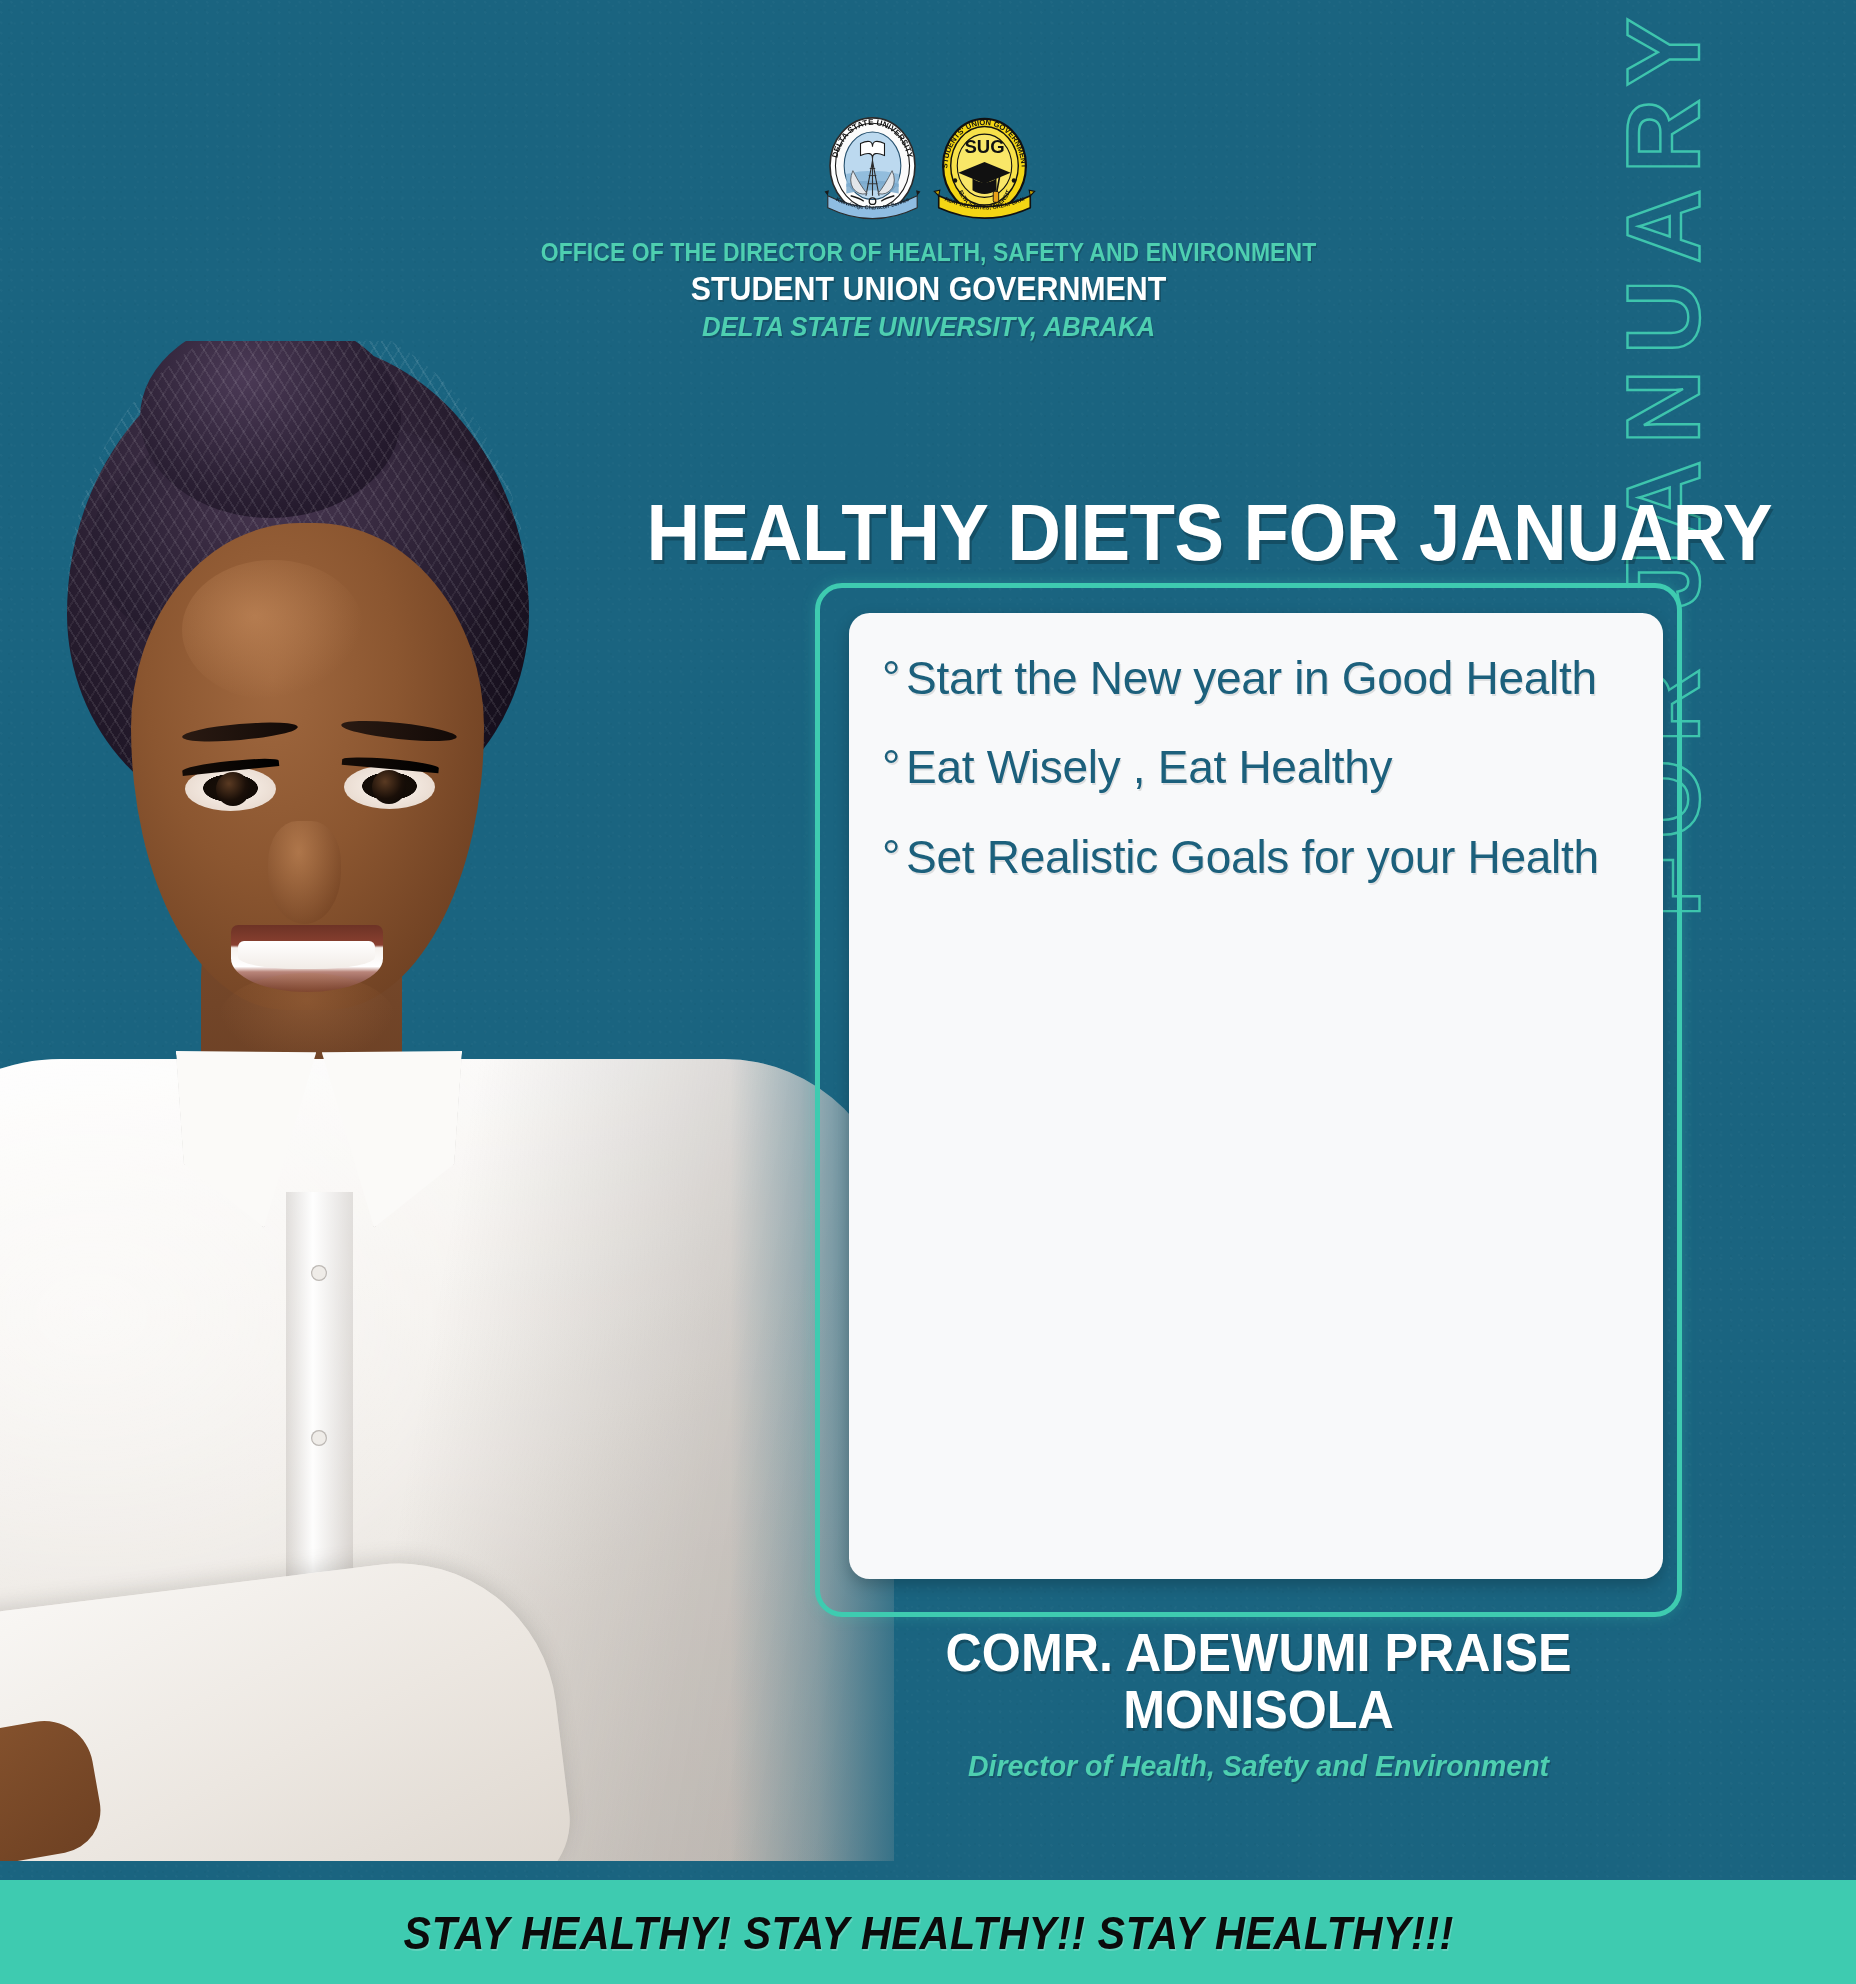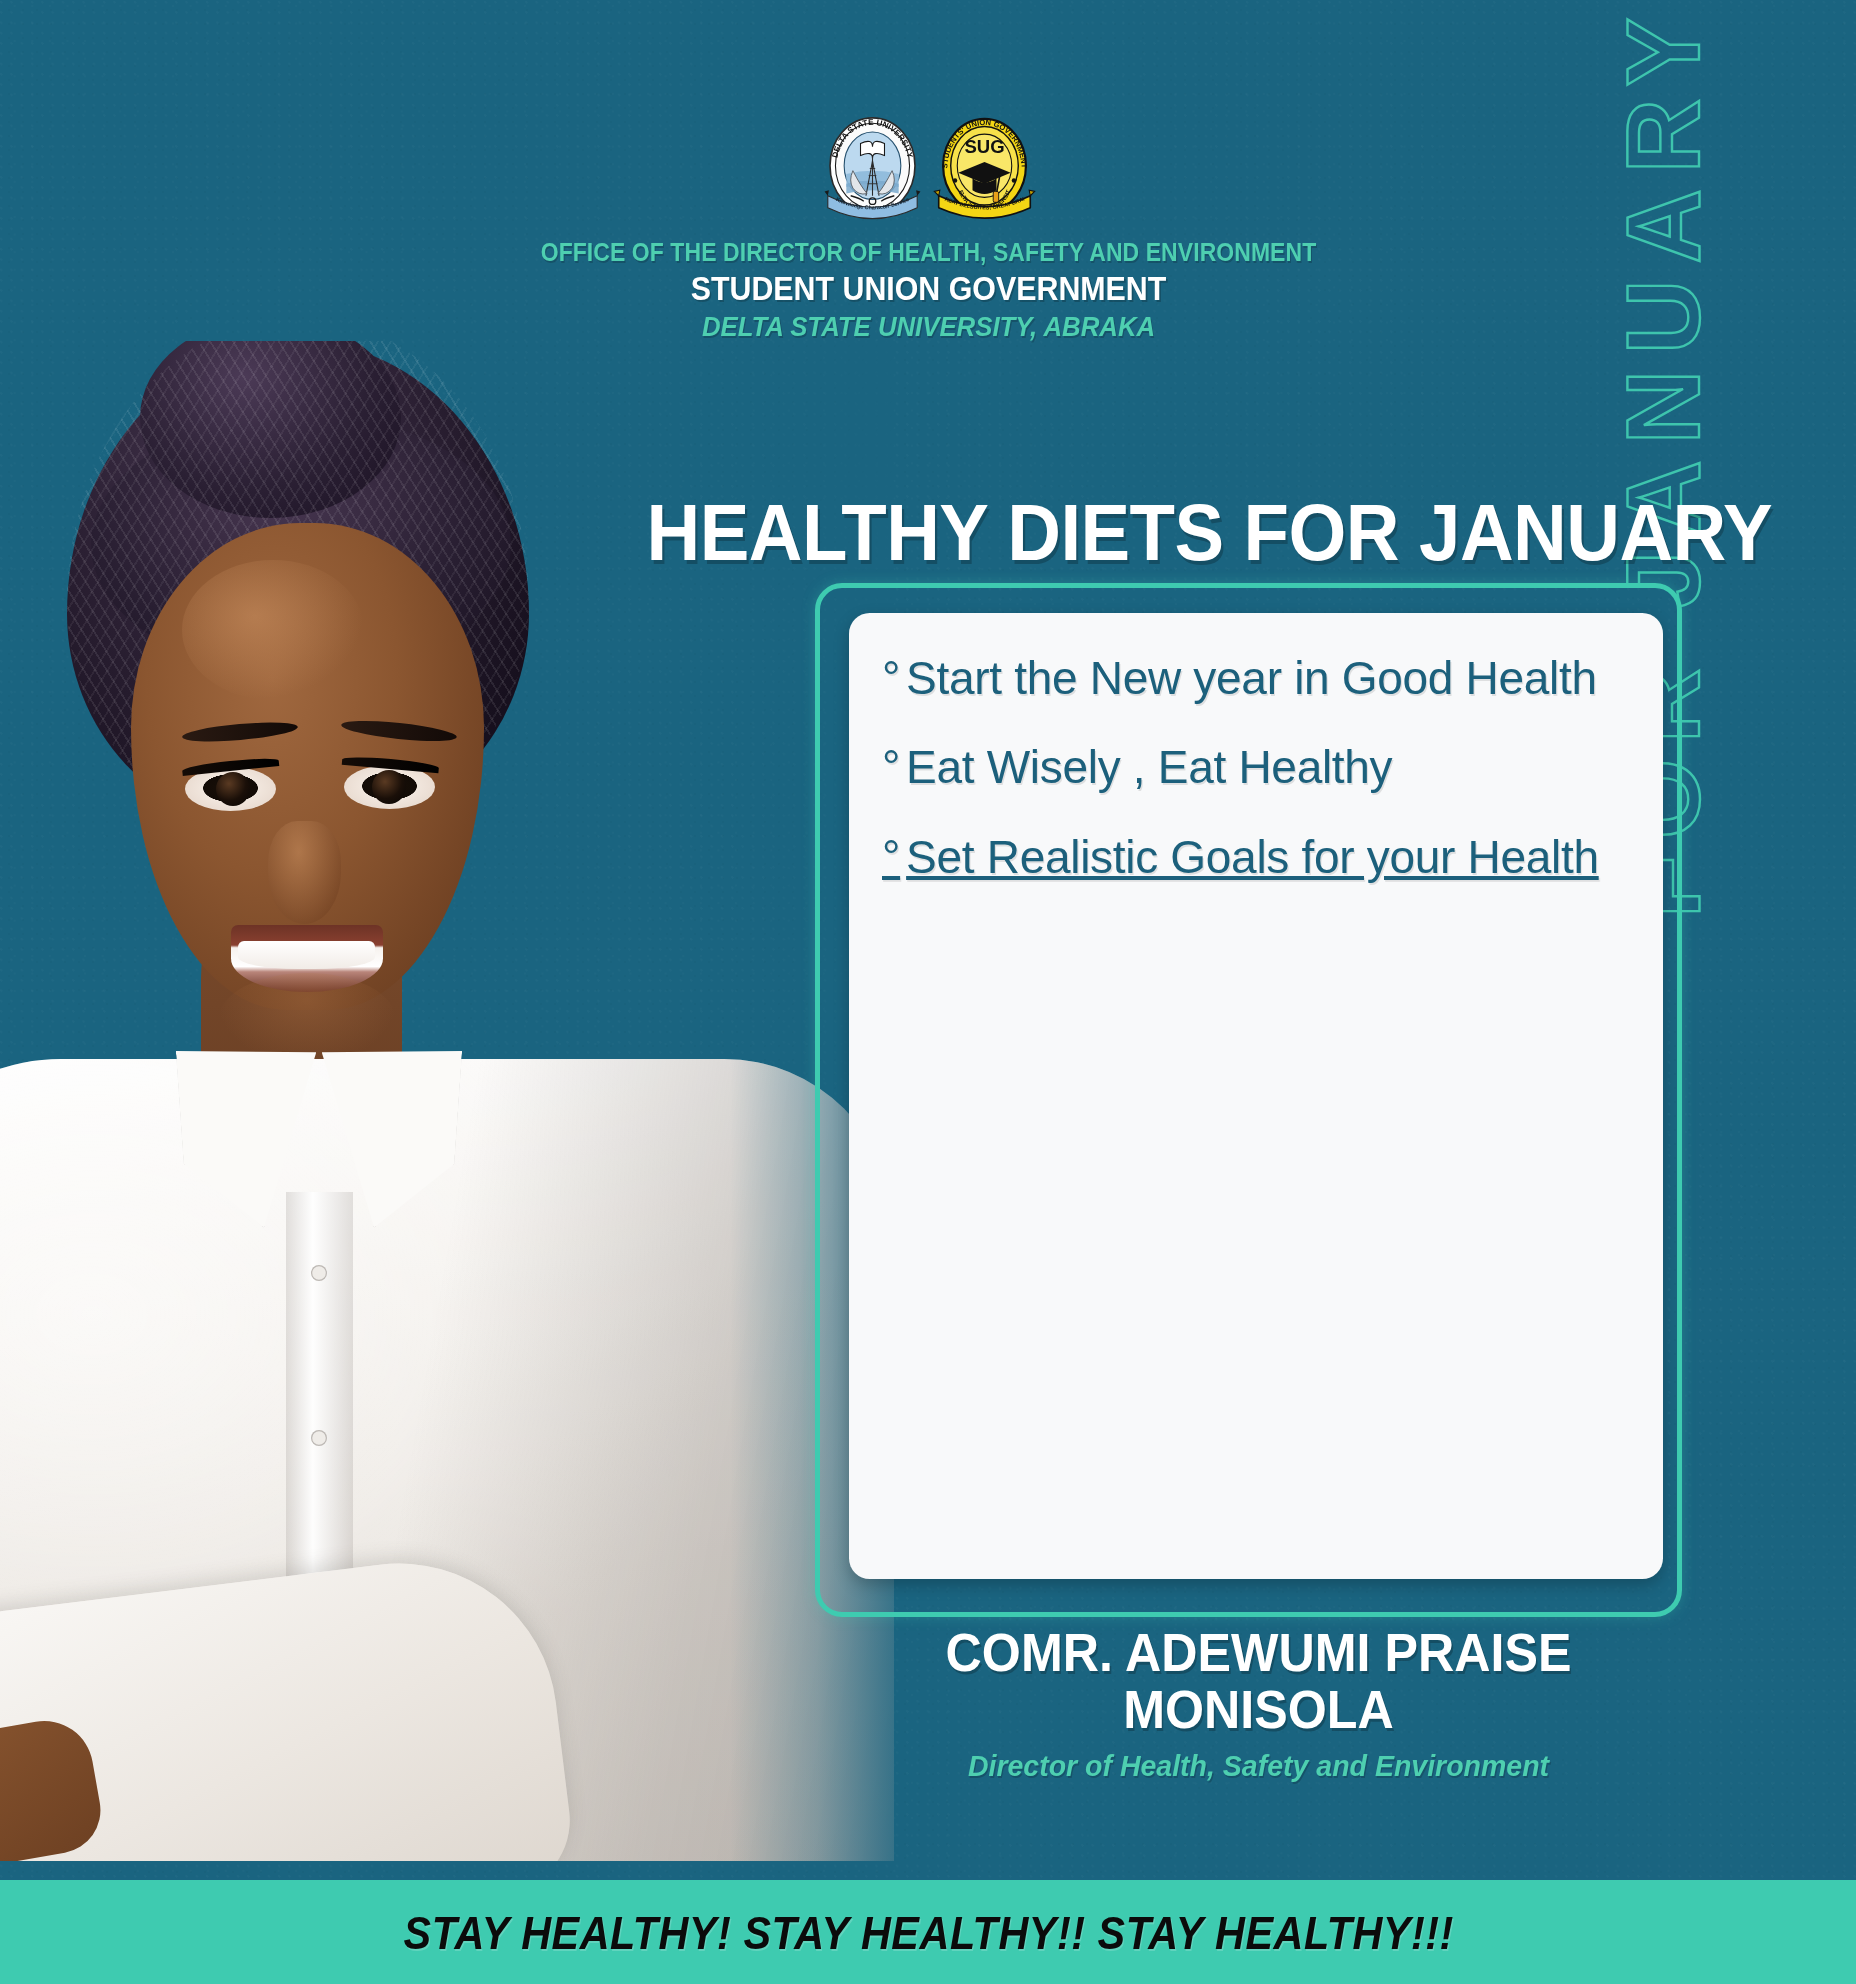--- a/index.html
+++ b/index.html
@@ -259,21 +259,21 @@
   .card ul{ list-style:none; }
   .card li{
     color:#1c607c;
     font-size:46px;
     line-height:1.18;
     font-weight:500;
     margin-bottom:35px;
     text-shadow:1.2px 1.8px 0 rgba(0,0,0,.10);
     letter-spacing:-0.3px;
   }
-  .card li:last-child{ margin-bottom:16px;text-decoration:underline; }
+  .card li:last-child{ margin-bottom:16px; }
   .bullet{ margin-right:6px; }
 
   
   .sign{
     position:absolute;
     left:833px; top:1624px; width:851px;
     z-index:6; text-align:center;
   }
   .sign-name{
     font-size:54px; font-weight:bold; color:#ffffff;

